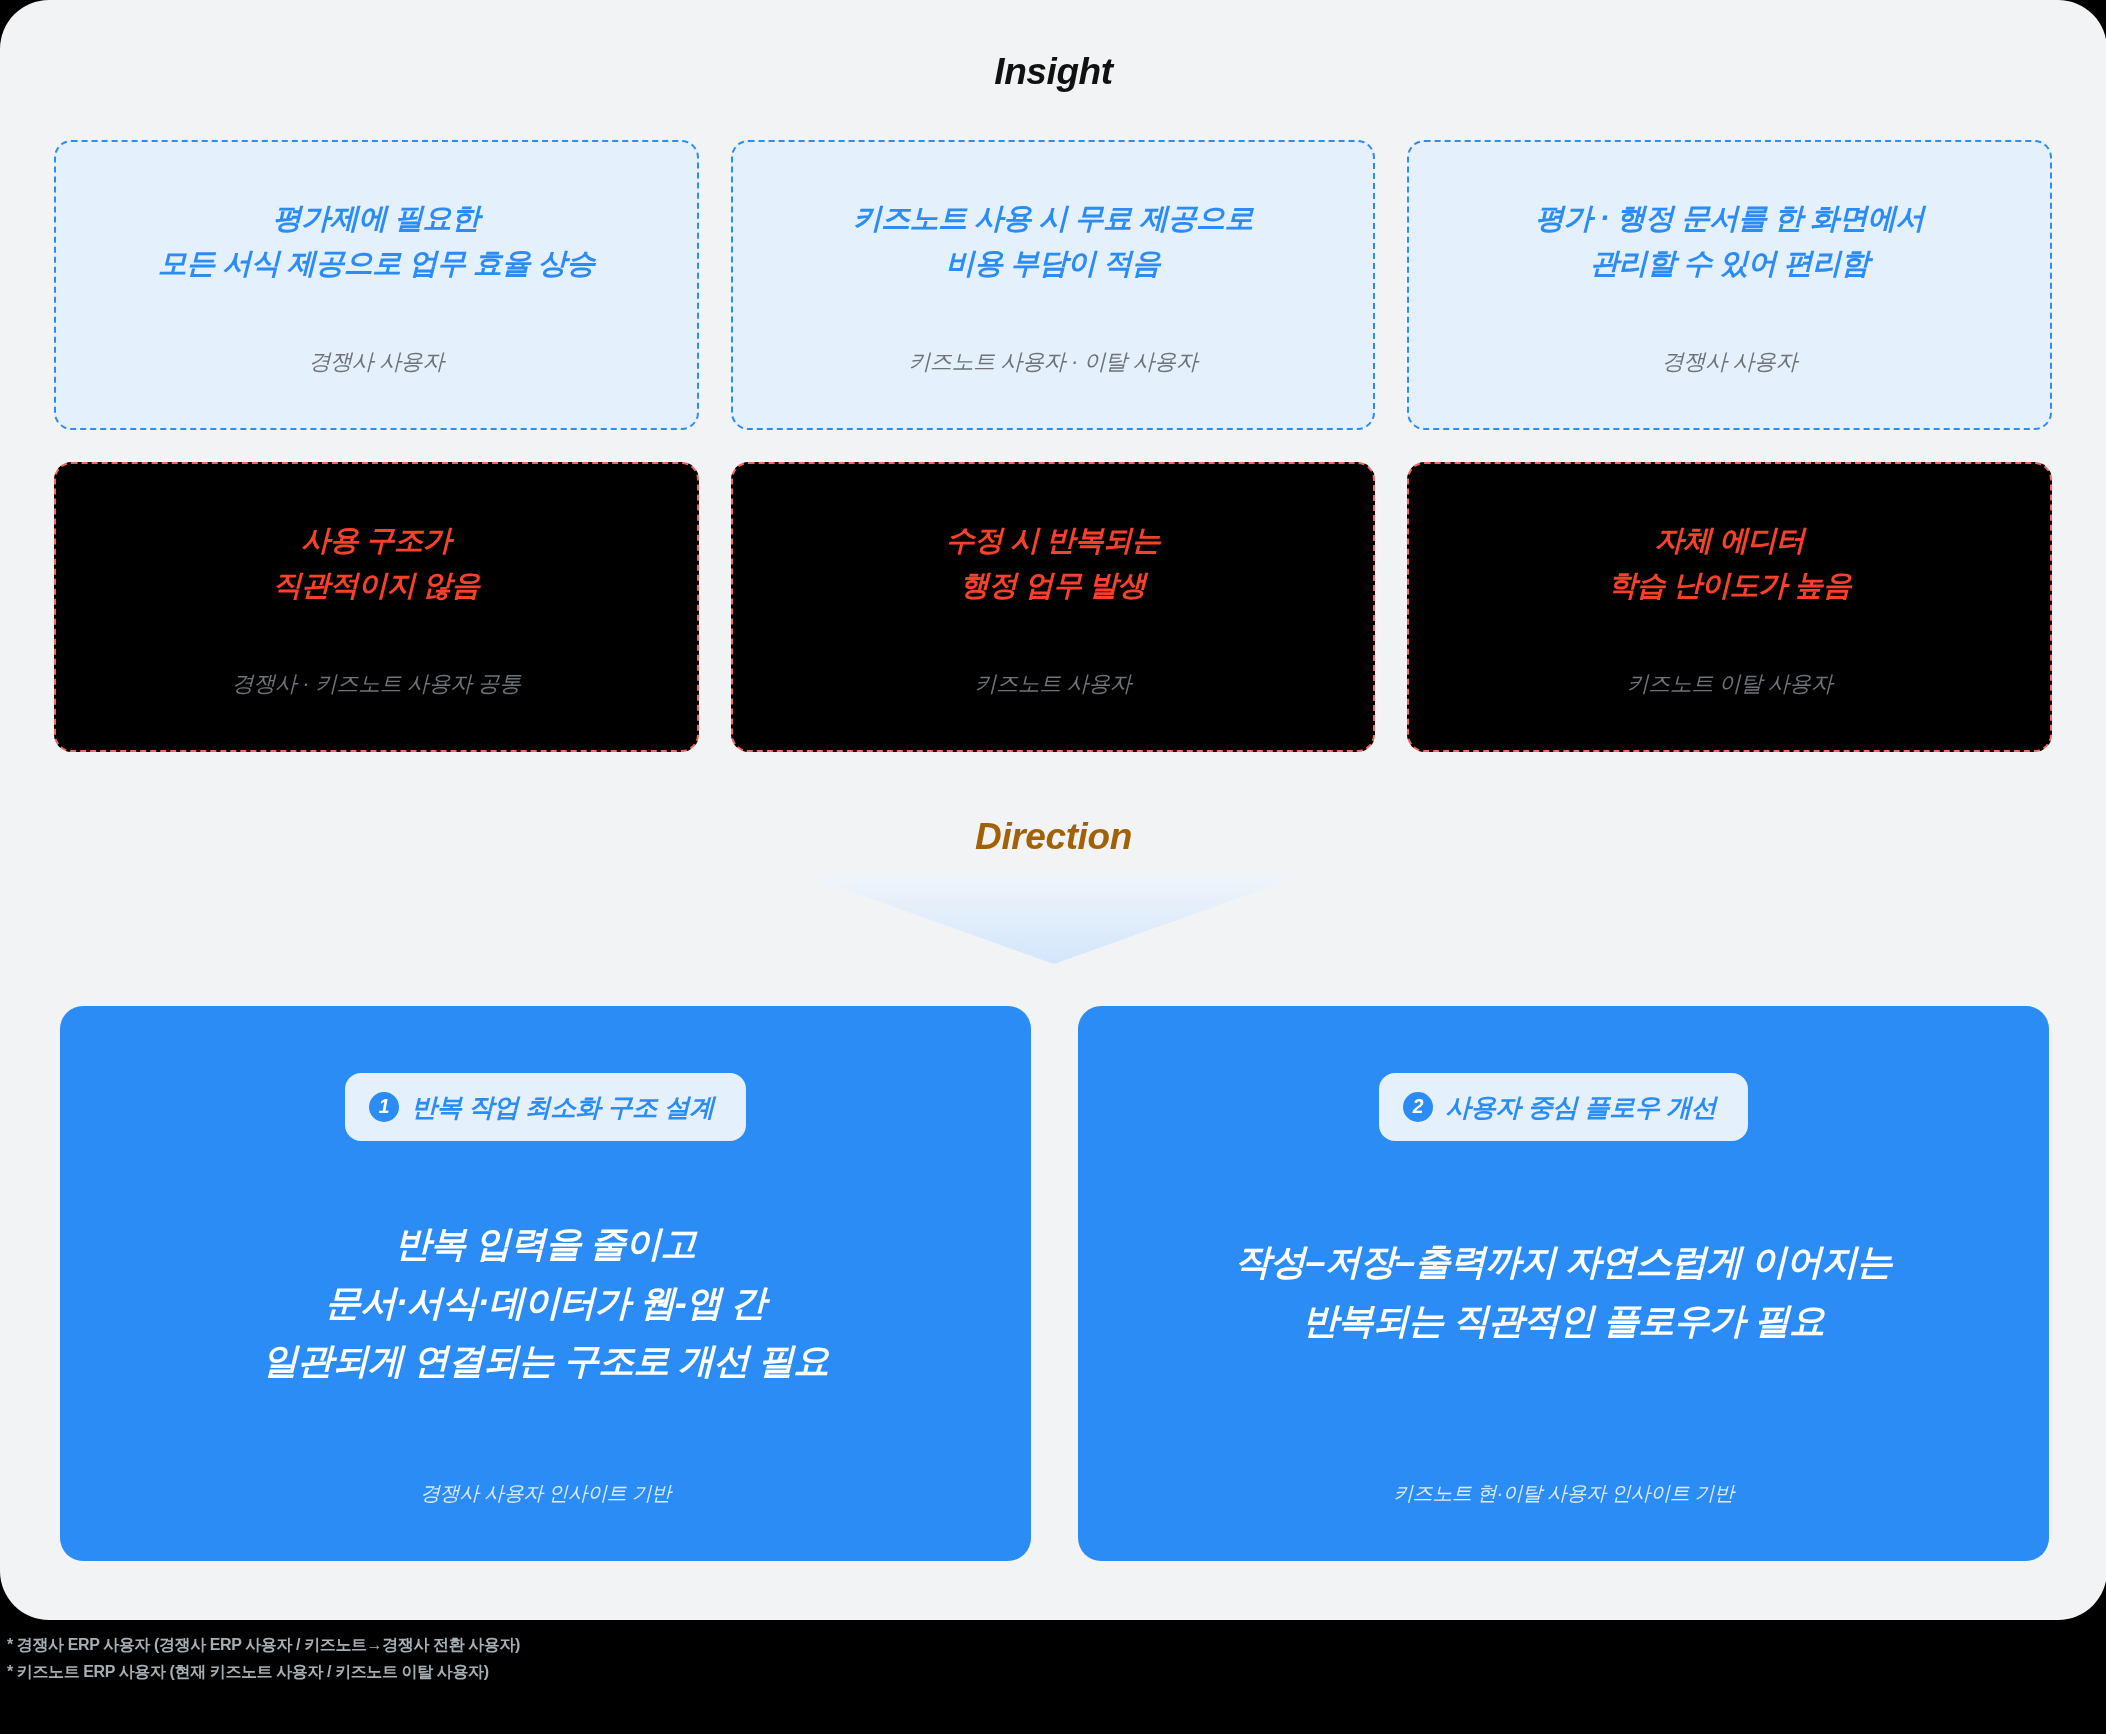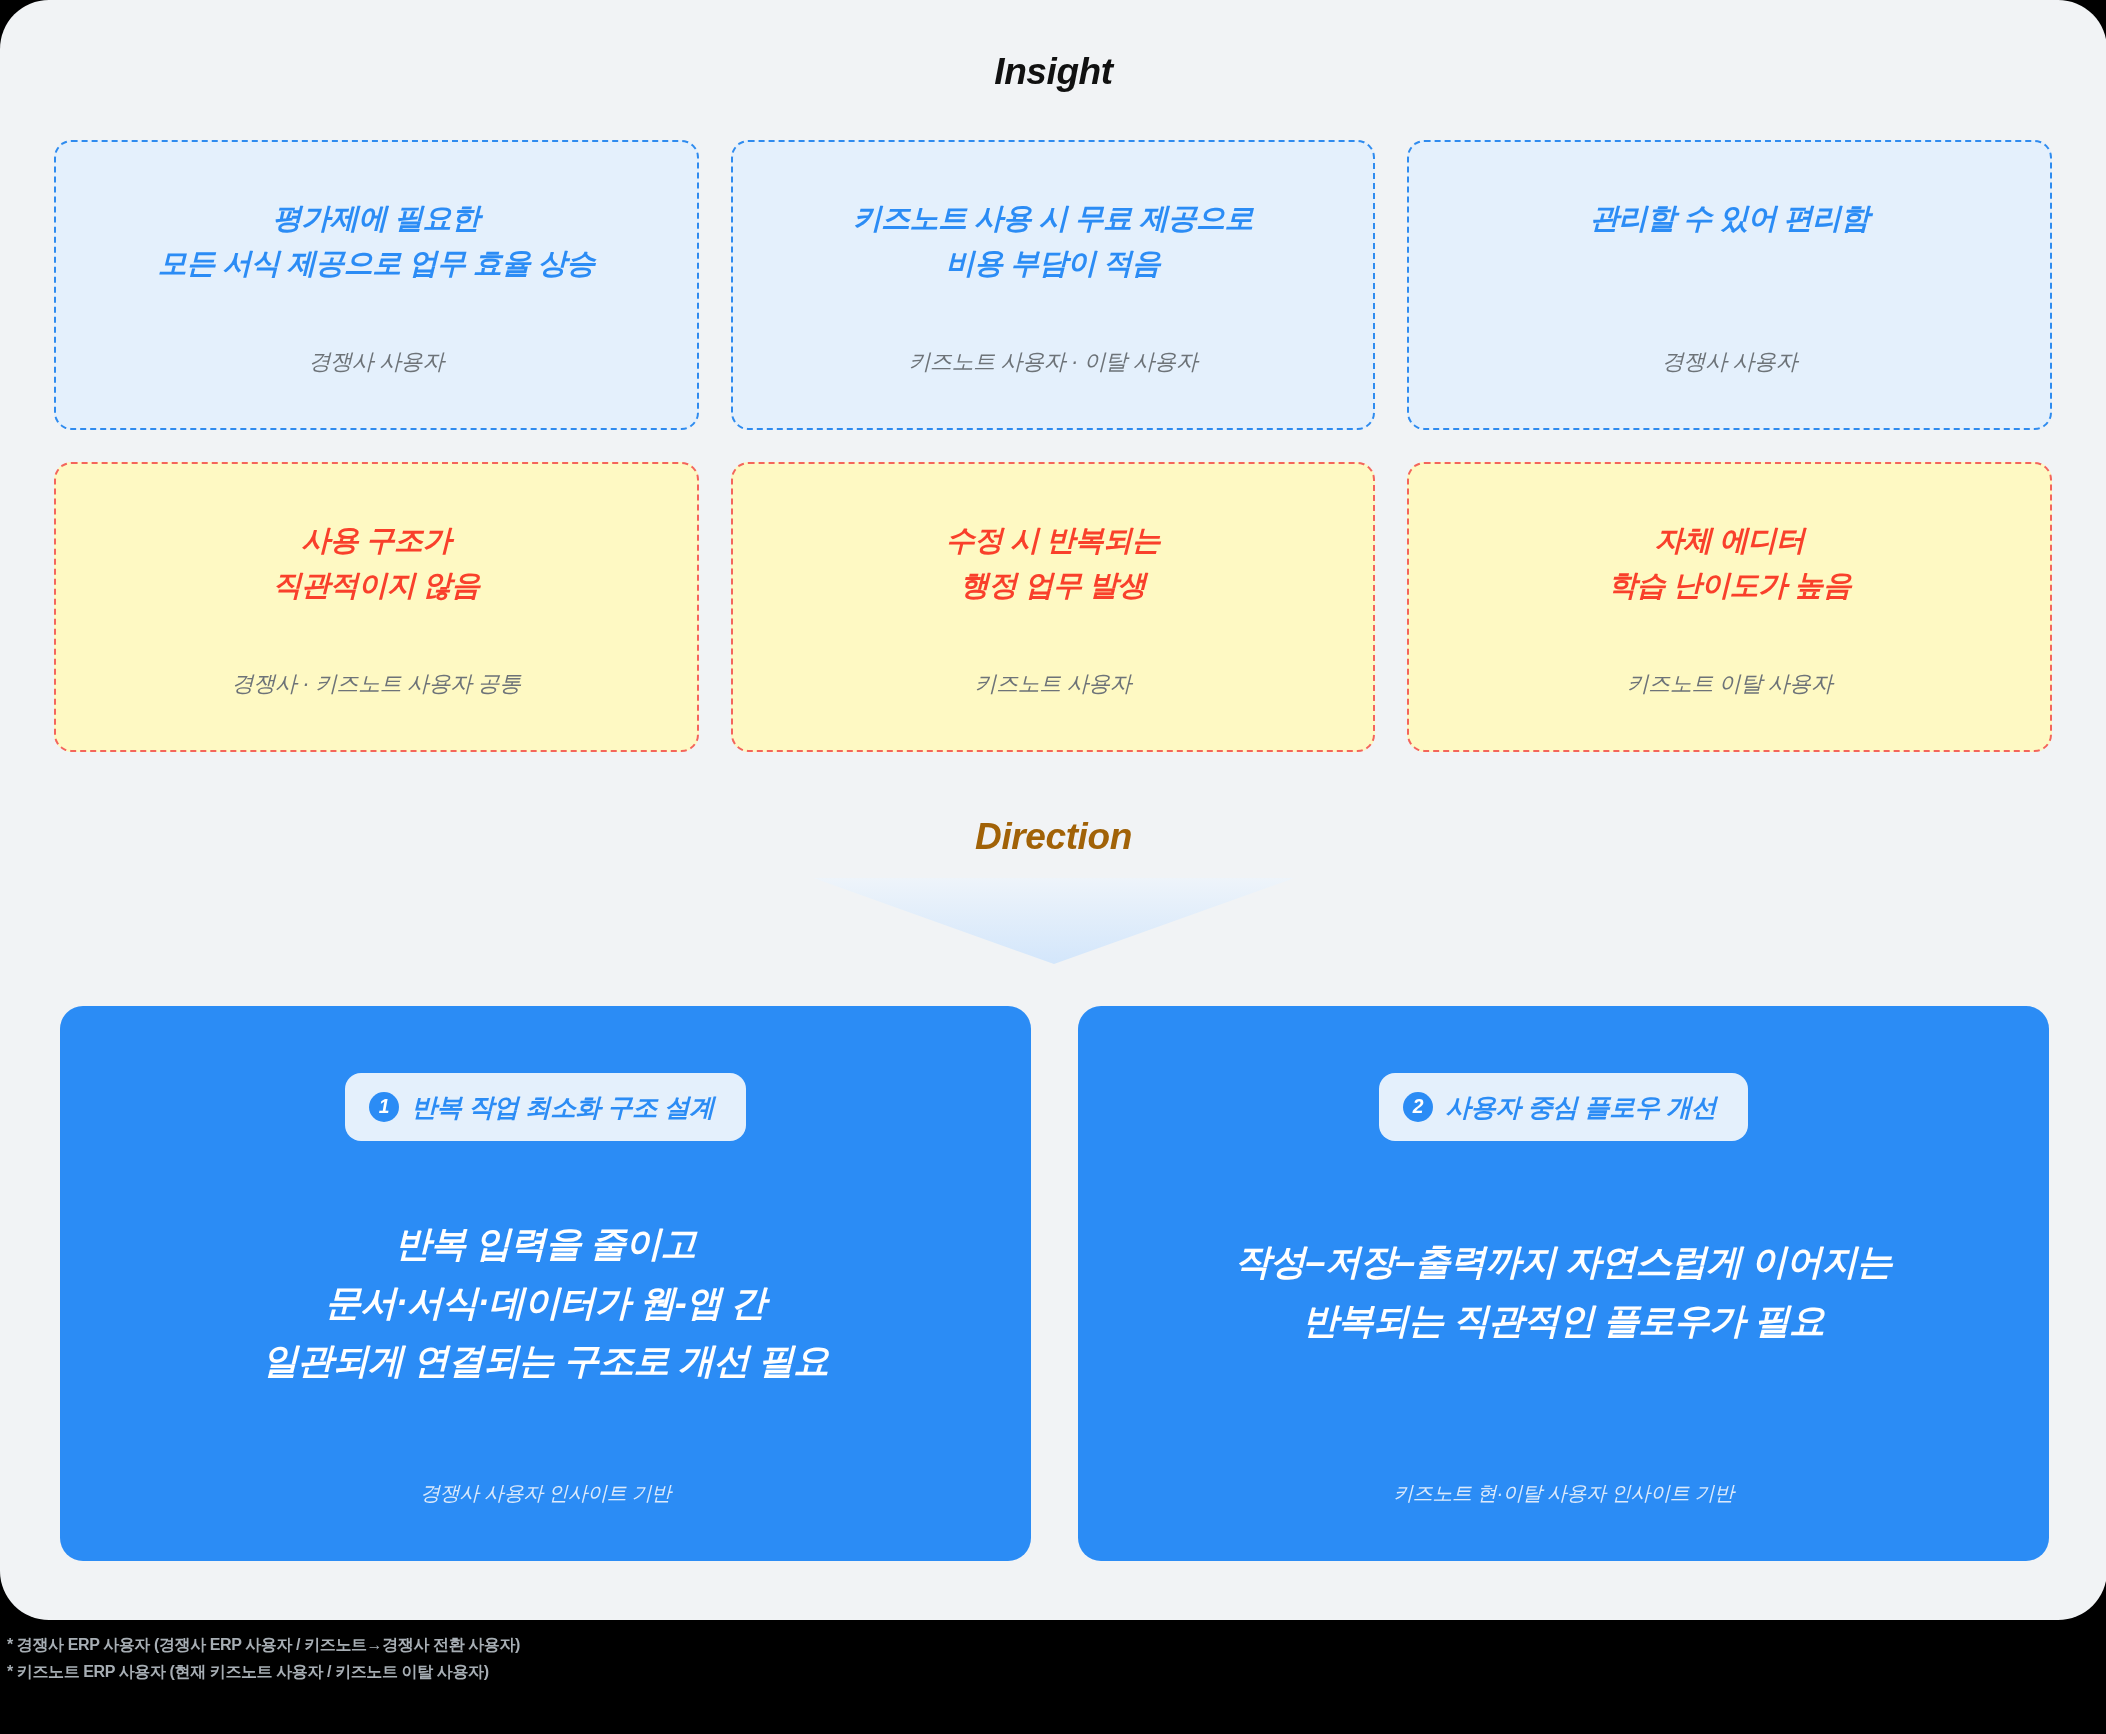--- a/index.html
+++ b/index.html
@@ -64,21 +64,21 @@
     justify-content: flex-start;
     padding-top: 54px;
     text-align: center;
   }
 
   .ins-card.positive {
     background: #E4F0FC;
     border: 2.6px dashed #2E8BEF;
   }
   .ins-card.negative {
-    background: #fef9c3;
+    background: #000000;
     border: 2.6px dashed #F4655B;
   }
 
   .ins-headline {
     font-size: 29px;
     font-weight: bold;
     line-height: 1.56;
     letter-spacing: -0.5px;
   }
   .ins-card.positive .ins-headline { color: #2B8CF5; }
@@ -233,20 +233,21 @@
     <div class="ins-card positive">
       <div class="ins-headline">
         <div>키즈노트 사용 시 무료 제공으로</div>
         <div>비용 부담이 적음</div>
       </div>
       <div class="ins-source">키즈노트 사용자 · 이탈 사용자</div>
     </div>
 
     <div class="ins-card positive">
       <div class="ins-headline">
+        <div>평가 · 행정 문서를 한 화면에서</div>
         <div>관리할 수 있어 편리함</div>
       </div>
       <div class="ins-source">경쟁사 사용자</div>
     </div>
 
     <div class="ins-card negative">
       <div class="ins-headline">
         <div>사용 구조가</div>
         <div>직관적이지 않음</div>
       </div>

